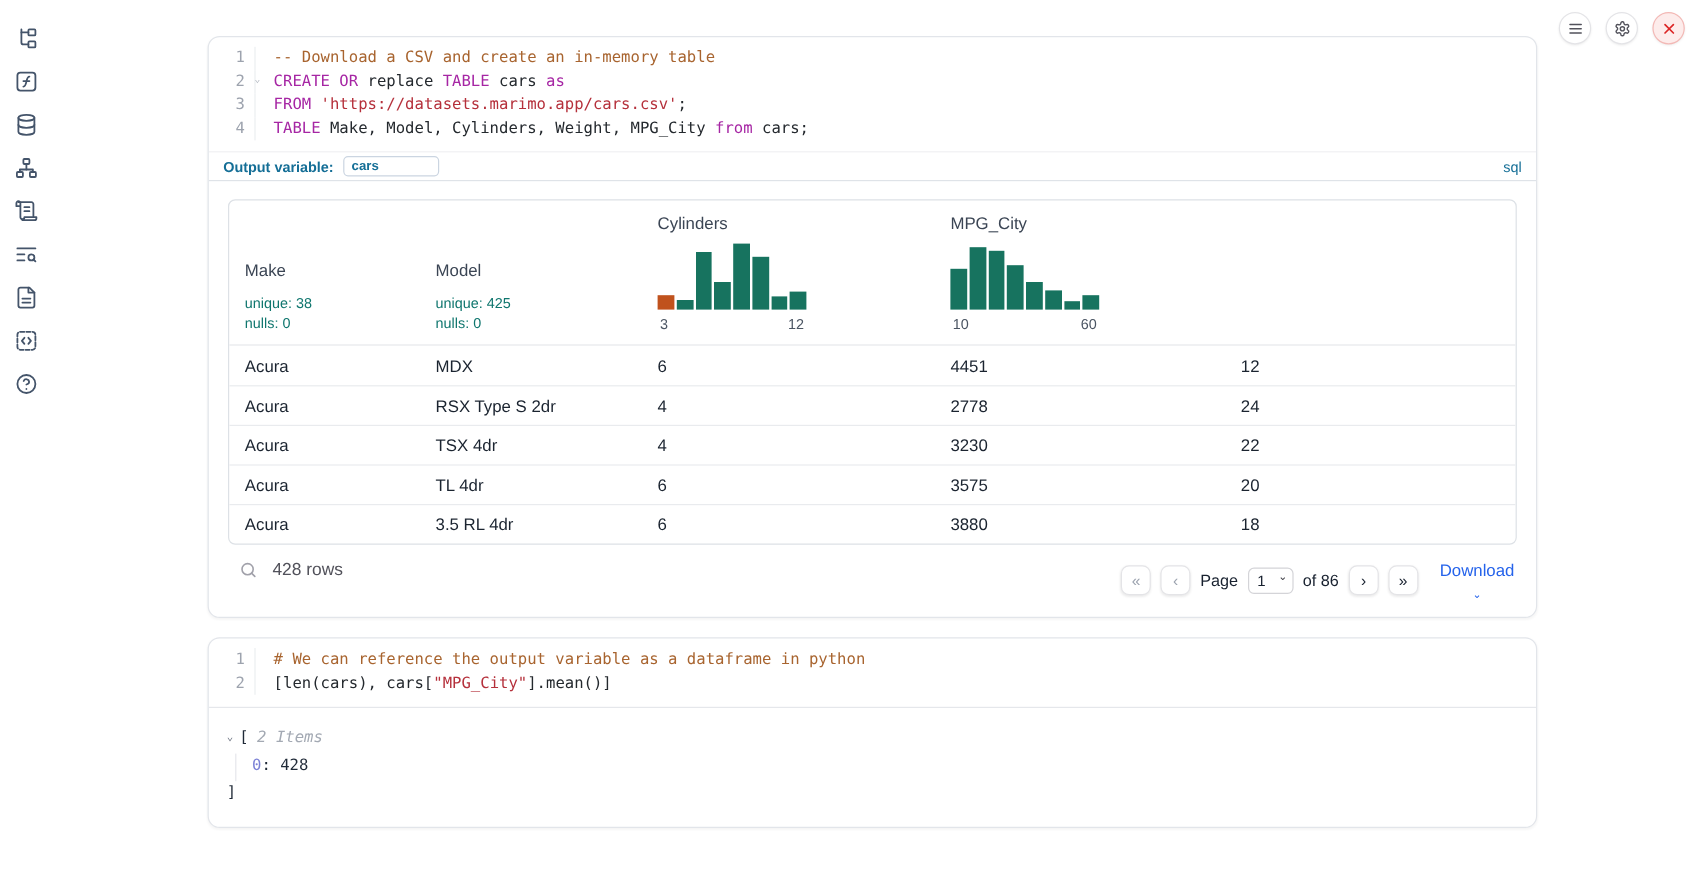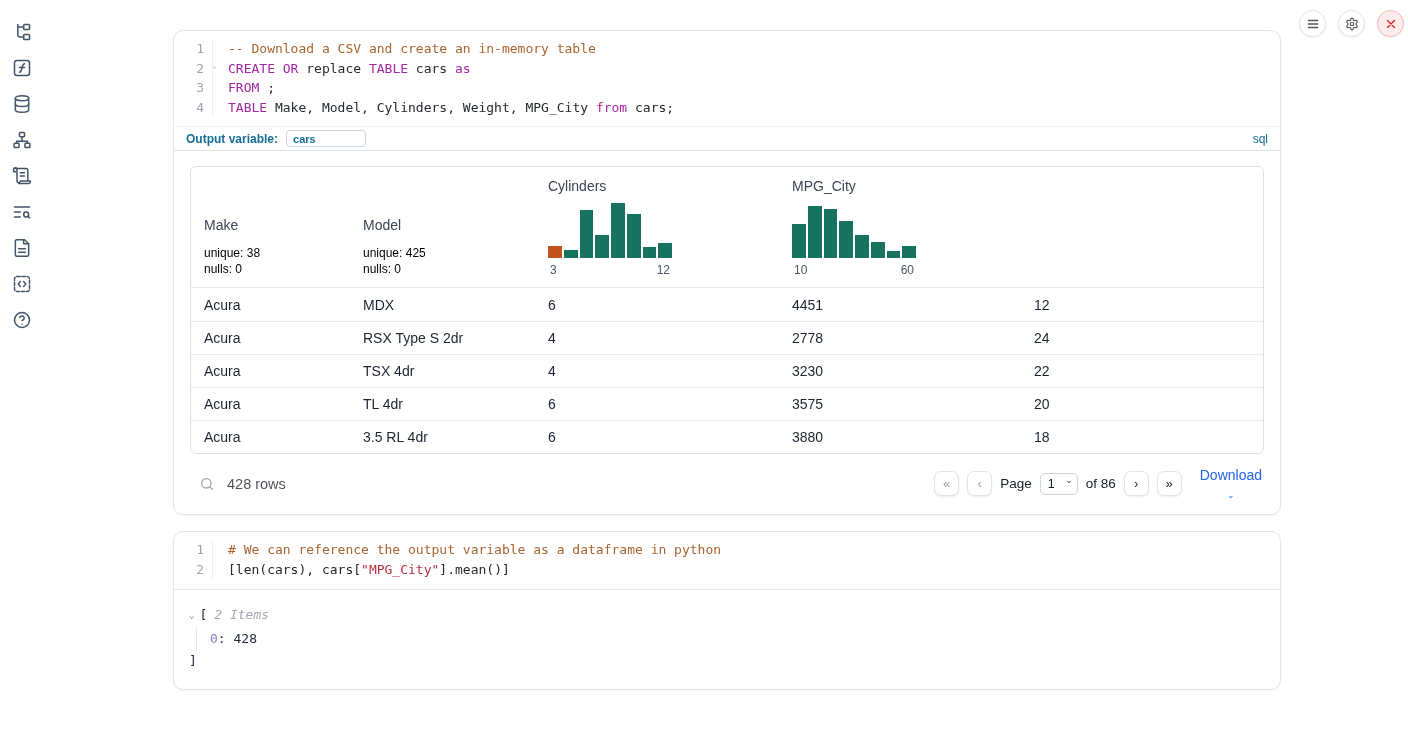--- a/index.html
+++ b/index.html
@@ -47,32 +47,32 @@
                   font-family:"Liberation Sans", sans-serif; }
   .lang-badge { margin-left:auto; font-size:12px; color:#146e96; }
 
   
   .cell-output { padding:15px 16px 10px 16px; }
   .table-panel { border:1px solid #dde1e6; border-radius:6px; overflow:hidden; }
   .tgrid { display:grid; grid-template-columns:159px 185px 244px 242px 1fr; }
   .thead { height:121px; border-bottom:1px solid #e6e8ec; }
   .th { padding:11px 12px 10px 13px; display:flex; flex-direction:column; cursor:pointer;justify-content:flex-end; }
   .th-name { font-size:14px; color:#3b4554; }
-  .th-stats { margin-top:12px; font-size:12px; line-height:16px; color:#000000; }
+  .th-stats { margin-top:12px; font-size:12px; line-height:16px; color:#0f766e; }
   .hist { margin-top:auto; }
   .hist-bars { display:flex; align-items:flex-end; gap:2px; height:55px; width:124px; }
   .hist-bars .bar { flex:1; }
   .hist-labels { width:124px; display:flex; justify-content:space-between; padding:0 2px;
                  font-size:12px; color:#4b5563; margin-top:5px; }
   .tr { height:33px; }
   .tr + .tr { border-top:1px solid #e9ebee; }
   .td { display:flex; align-items:center; padding-left:13px; font-size:14px; color:#1b2430; }
 
   
-  .table-footer { display:flex; align-items:center; margin-top:13px; padding:0 2px 4px 9px; }
+  .table-footer { display:flex; margin-top:13px; padding:0 2px 4px 9px; }
   .search-btn { border:none; background:none; color:#a1a1aa; cursor:pointer; display:flex; }
   .row-count { margin-left:12px; font-size:14.5px; color:#52525b; }
   .pager { margin-left:auto; display:flex; align-items:center; gap:8px; }
   .pg-btn { width:25px; height:25px; border-radius:7px; border:1px solid #e4e4e7; background:#fff;
             box-shadow:0 1px 2px rgba(0,0,0,.08); font-size:13px; line-height:1;
             display:flex; align-items:center; justify-content:center; cursor:pointer; color:#18212f; }
   .pg-btn.disabled { color:#9ca3af; }
   .pg-text { font-size:13.5px; color:#18212f; }
   .select-wrap { position:relative; }
   .page-select { appearance:none; -webkit-appearance:none; width:38px; height:22px; border:1px solid #d4d4d8;
@@ -212,21 +212,21 @@
     </span>
   </button>
 </div>
 
 <main class="content">
 
   <section class="cell">
     <div class="code-editor" id="code-sql">
         <div class="code-line"><span class="gutter">1</span><span class="gutter-pad"></span><span class="tok-com">-- Download a CSV and create an in-memory table</span></div>
         <div class="code-line"><span class="gutter">2<span class="fold">⌄</span></span><span class="gutter-pad"></span><span class="tok-kw">CREATE</span><span> </span><span class="tok-kw">OR</span><span> replace </span><span class="tok-kw">TABLE</span><span> cars </span><span class="tok-kw">as</span></div>
-        <div class="code-line"><span class="gutter">3</span><span class="gutter-pad"></span><span class="tok-kw">FROM</span><span> </span><span>;</span></div>
+        <div class="code-line"><span class="gutter">3</span><span class="gutter-pad"></span><span class="tok-kw">FROM</span><span> </span><span class="tok-str">'https://datasets.marimo.app/cars.csv'</span><span>;</span></div>
         <div class="code-line"><span class="gutter">4</span><span class="gutter-pad"></span><span class="tok-kw">TABLE</span><span> Make, Model, Cylinders, Weight, MPG_City </span><span class="tok-kw">from</span><span> cars;</span></div>
       </div>
 
     <div class="outvar-bar">
       <span class="outvar-label">Output variable:</span>
       <input class="outvar-input" value="cars" style="">
       <span class="lang-badge">sql</span>
     </div>
 
     <div class="cell-output">

